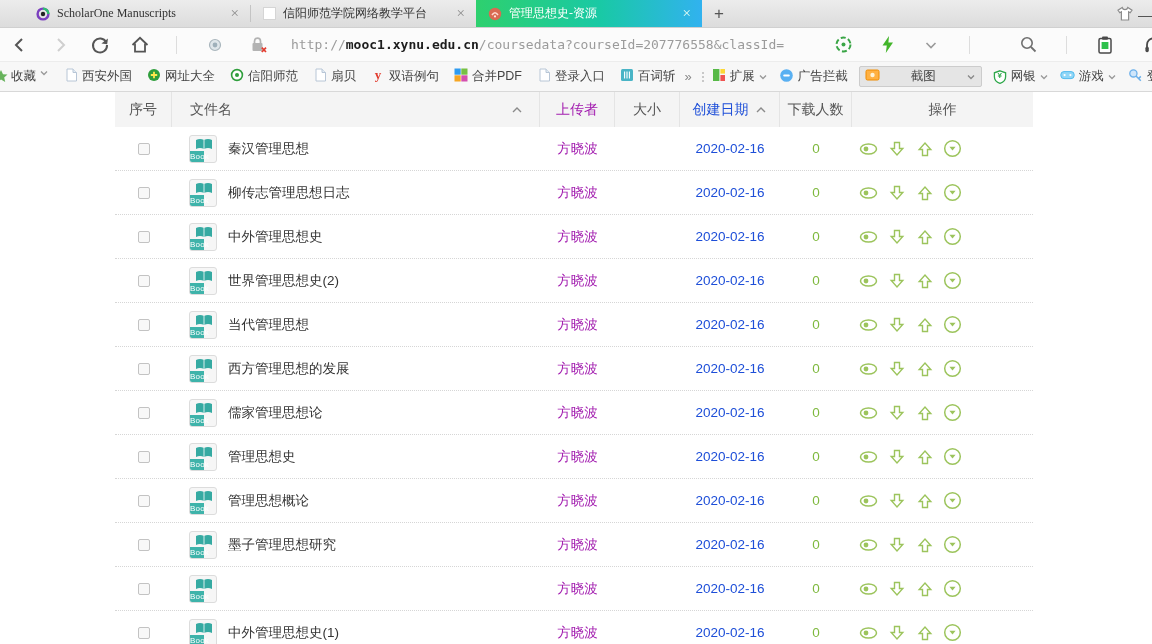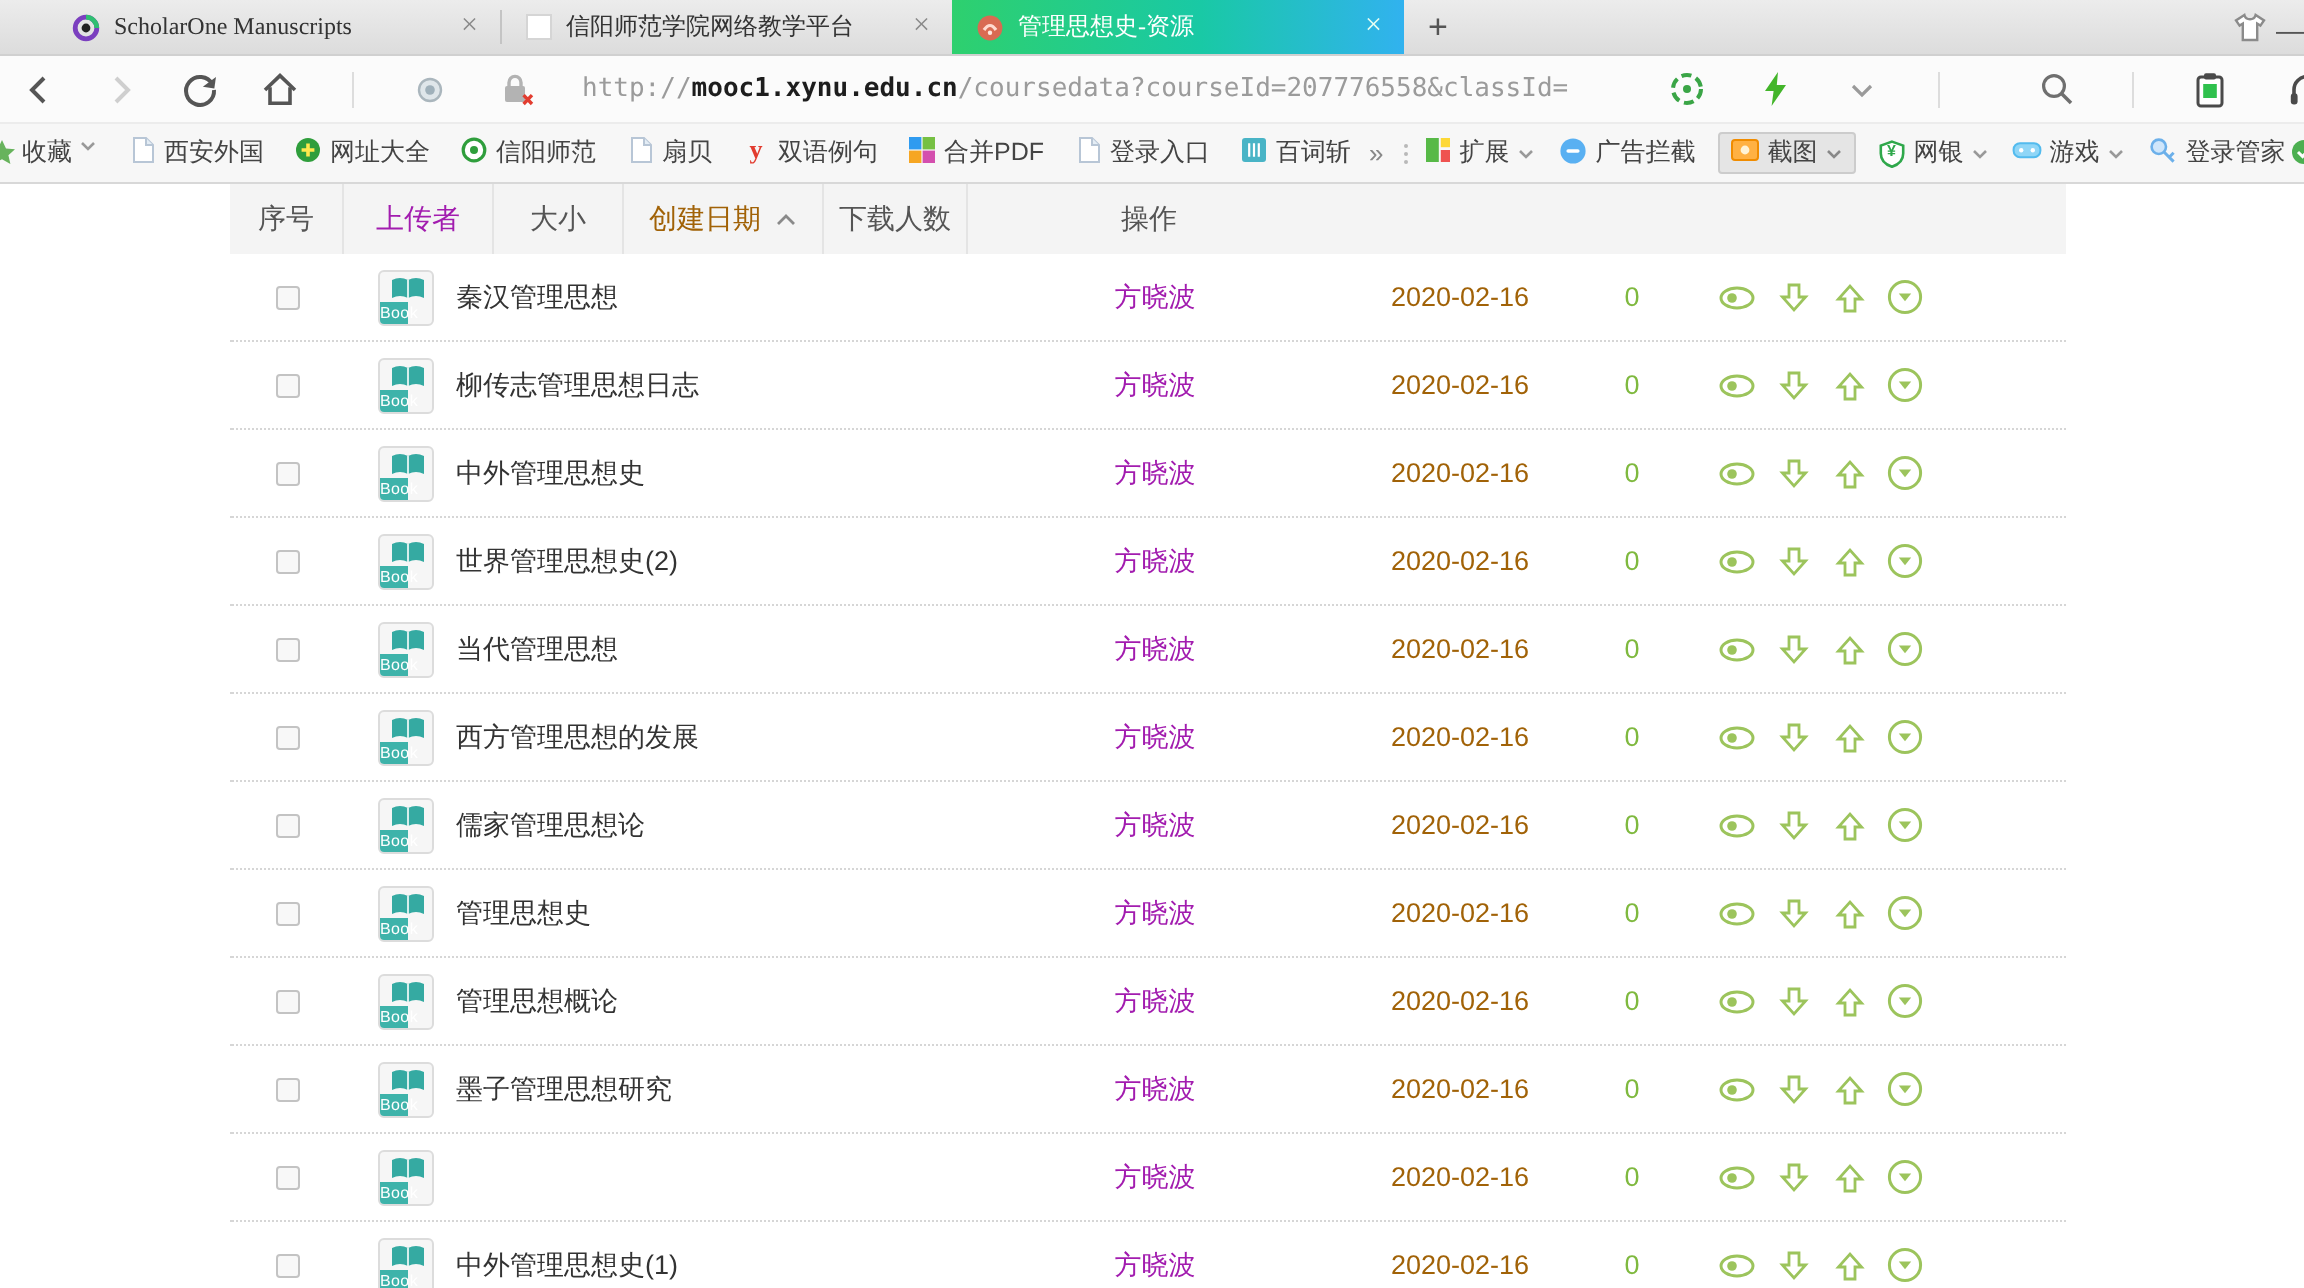--- a/index.html
+++ b/index.html
@@ -40,37 +40,37 @@
   .bmbar { height:30px; display:flex; align-items:center; background:#f7f7f7; border-bottom:1px solid #d8d8d8; font-size:12.5px; color:#444; padding-right:0; }
   .bm { display:flex; align-items:flex-start; margin-right:15px; white-space:nowrap; }
   .bm .bico { width:14px; height:14px; margin-right:4px; display:flex; align-items:center; justify-content:center; flex:none; }
   .chev { margin-left:3px; display:flex; align-items:center; }
   .clip-left { width:9px; height:16px; overflow:hidden; margin-right:2px; flex:none; }
   .overflow-glyph { color:#888; font-size:13px; margin-right:10px; }
   .dots3 { width:4px; display:flex; flex-direction:column; gap:2px; margin:0 8px 0 2px; }
   .dots3 i { width:2px; height:2px; background:#b9b9b9; border-radius:50%; }
   .tool { display:flex; align-items:center; margin-right:11px; white-space:nowrap; }
   .tool .bico { margin-right:4px; }
-  .tool.pill { background:#e5e5e5; border:1px solid #cccccc; border-radius:2px; padding:1px 5px; margin-right:11px; }
+  .tool.pill { background:#e5e5e5; border:1px solid #cccccc; border-radius:2px; padding:1px 5px; margin-right:11px;gap:27px; }
   .yglyph { color:#e23c2f; font-weight:bold; font-size:13px; font-family:"Liberation Serif",serif; }
   .shield-wrap { position:relative; width:14px; height:14px; }
   .shield-wrap .yen { position:absolute; top:1px; left:0; width:14px; text-align:center; font-size:8px; font-weight:bold; color:#2fa84b; }
   .clip-right-bm { width:8px; height:16px; overflow:hidden; flex:none; margin-left:auto; }
   
   .content { background:#fff; height:553px; overflow:hidden; }
   .ftable { margin-left:115px; width:918px; font-size:13.5px; }
   .thead { display:flex; height:35px; background:#f4f4f4; align-items:stretch; color:#555; font-size:14px; }
   .thead .hc { display:flex; align-items:center; }
   .thead .hc:not(:last-child) { border-right:1px solid #e4e4e4; }
   .trow { display:flex; height:44px; align-items:center; border-bottom:1px dotted #d6d6d6; }
   .c1 { width:57px; flex:none; display:flex; align-items:center; justify-content:center; }
   .c2 { width:368px; flex:none; display:flex; align-items:center; }
   .c3 { width:75px;  flex:none; justify-content:center; display:flex; align-items:center; color:#a21caf; }
   .c4 { width:65px;  flex:none; justify-content:center; display:flex; align-items:center; color:#555; }
-  .c5 { width:100px; flex:none; justify-content:center; display:flex; align-items:center; color:#a16207; }
+  .c5 { width:100px; flex:none; justify-content:center; display:flex; align-items:center; color:#1d4ed8; }
   .c6 { width:72px;  flex:none; justify-content:center; display:flex; align-items:center; }
   .c7 { width:181px; flex:none; display:flex; align-items:center; }
   .thead .c2 { padding-left:18px; }
   .thead .c7 { justify-content:center; }
   .sortcaret { margin-left:6px; display:flex; align-items:center; }
   .c2 .sortcaret.right { margin-left:auto; margin-right:16px; }
   .checkbox { width:12px; height:12px; border:1px solid #c3c3c3; border-radius:2px; background:#f8f8f8; }
   .book-icon { width:28px; height:28px; position:relative; background:#f6f6f6; border:1px solid #dcdcdc; border-radius:3px; overflow:hidden; margin:0 11px 0 17px; flex:none; }
   .book-icon svg { position:absolute; top:2px; left:4px; }
   .book-band { position:absolute; bottom:0; left:0; right:12px; height:11px; background:#3eb3aa; color:#fff; font-size:8px; line-height:11px; text-align:center; letter-spacing:0.2px; }
@@ -378,20 +378,28 @@
         <circle cx="7" cy="7" r="6" fill="#4caf50"></circle>
         <path d="M4 7 L6.3 9.3 L10 5.2" fill="none" stroke="#fff" stroke-width="1.5"></path>
       </svg>
   </div>
 </div>
 
 <div class="content">
   <div class="ftable">
     <div class="thead">
       <div class="hc c1">序号</div>
+      <div class="hc c2">
+        <span>文件名</span>
+        <span class="sortcaret right">
+            <svg width="12" height="8" viewBox="0 0 12 8">
+              <polyline points="2,6 6,2 10,6" fill="none" stroke="#8a8a8a" stroke-width="1.4"></polyline>
+            </svg>
+          </span>
+      </div>
       <div class="hc c3">上传者</div>
       <div class="hc c4">大小</div>
       <div class="hc c5">
         <span>创建日期</span>
         <span class="sortcaret">
             <svg width="12" height="8" viewBox="0 0 12 8">
               <polyline points="2,6 6,2 10,6" fill="none" stroke="#8a8a8a" stroke-width="1.4"></polyline>
             </svg>
           </span>
       </div>

